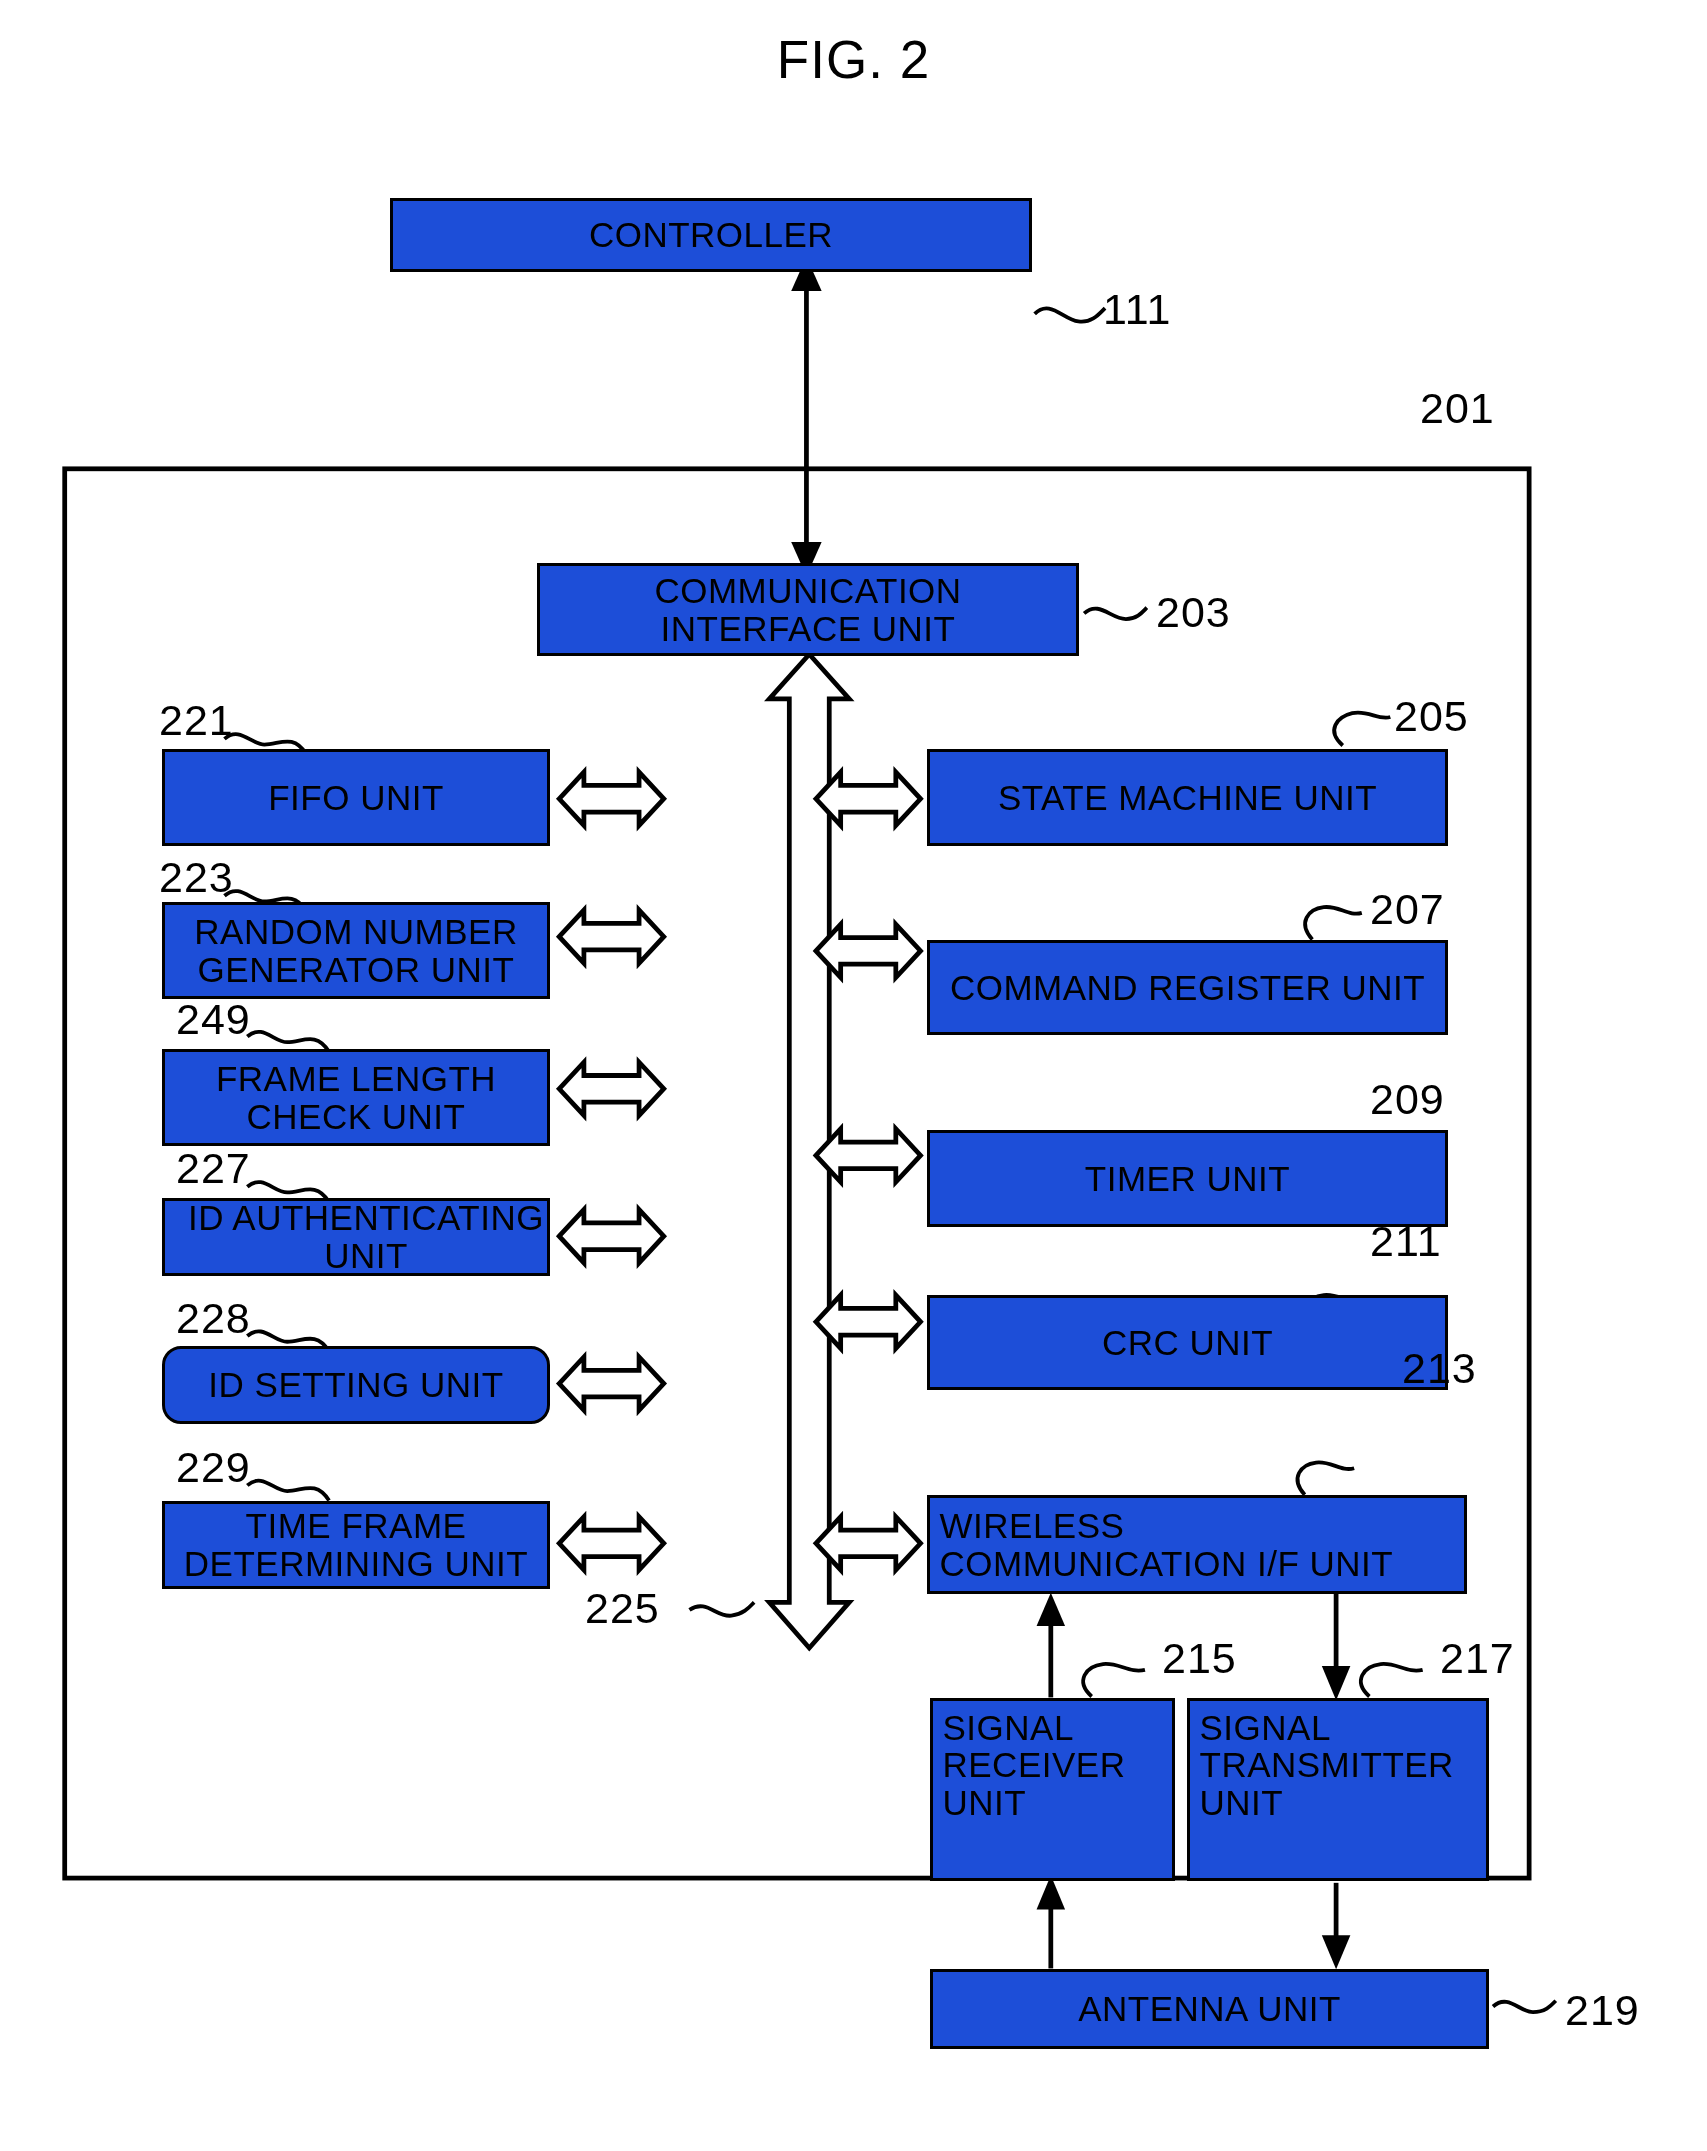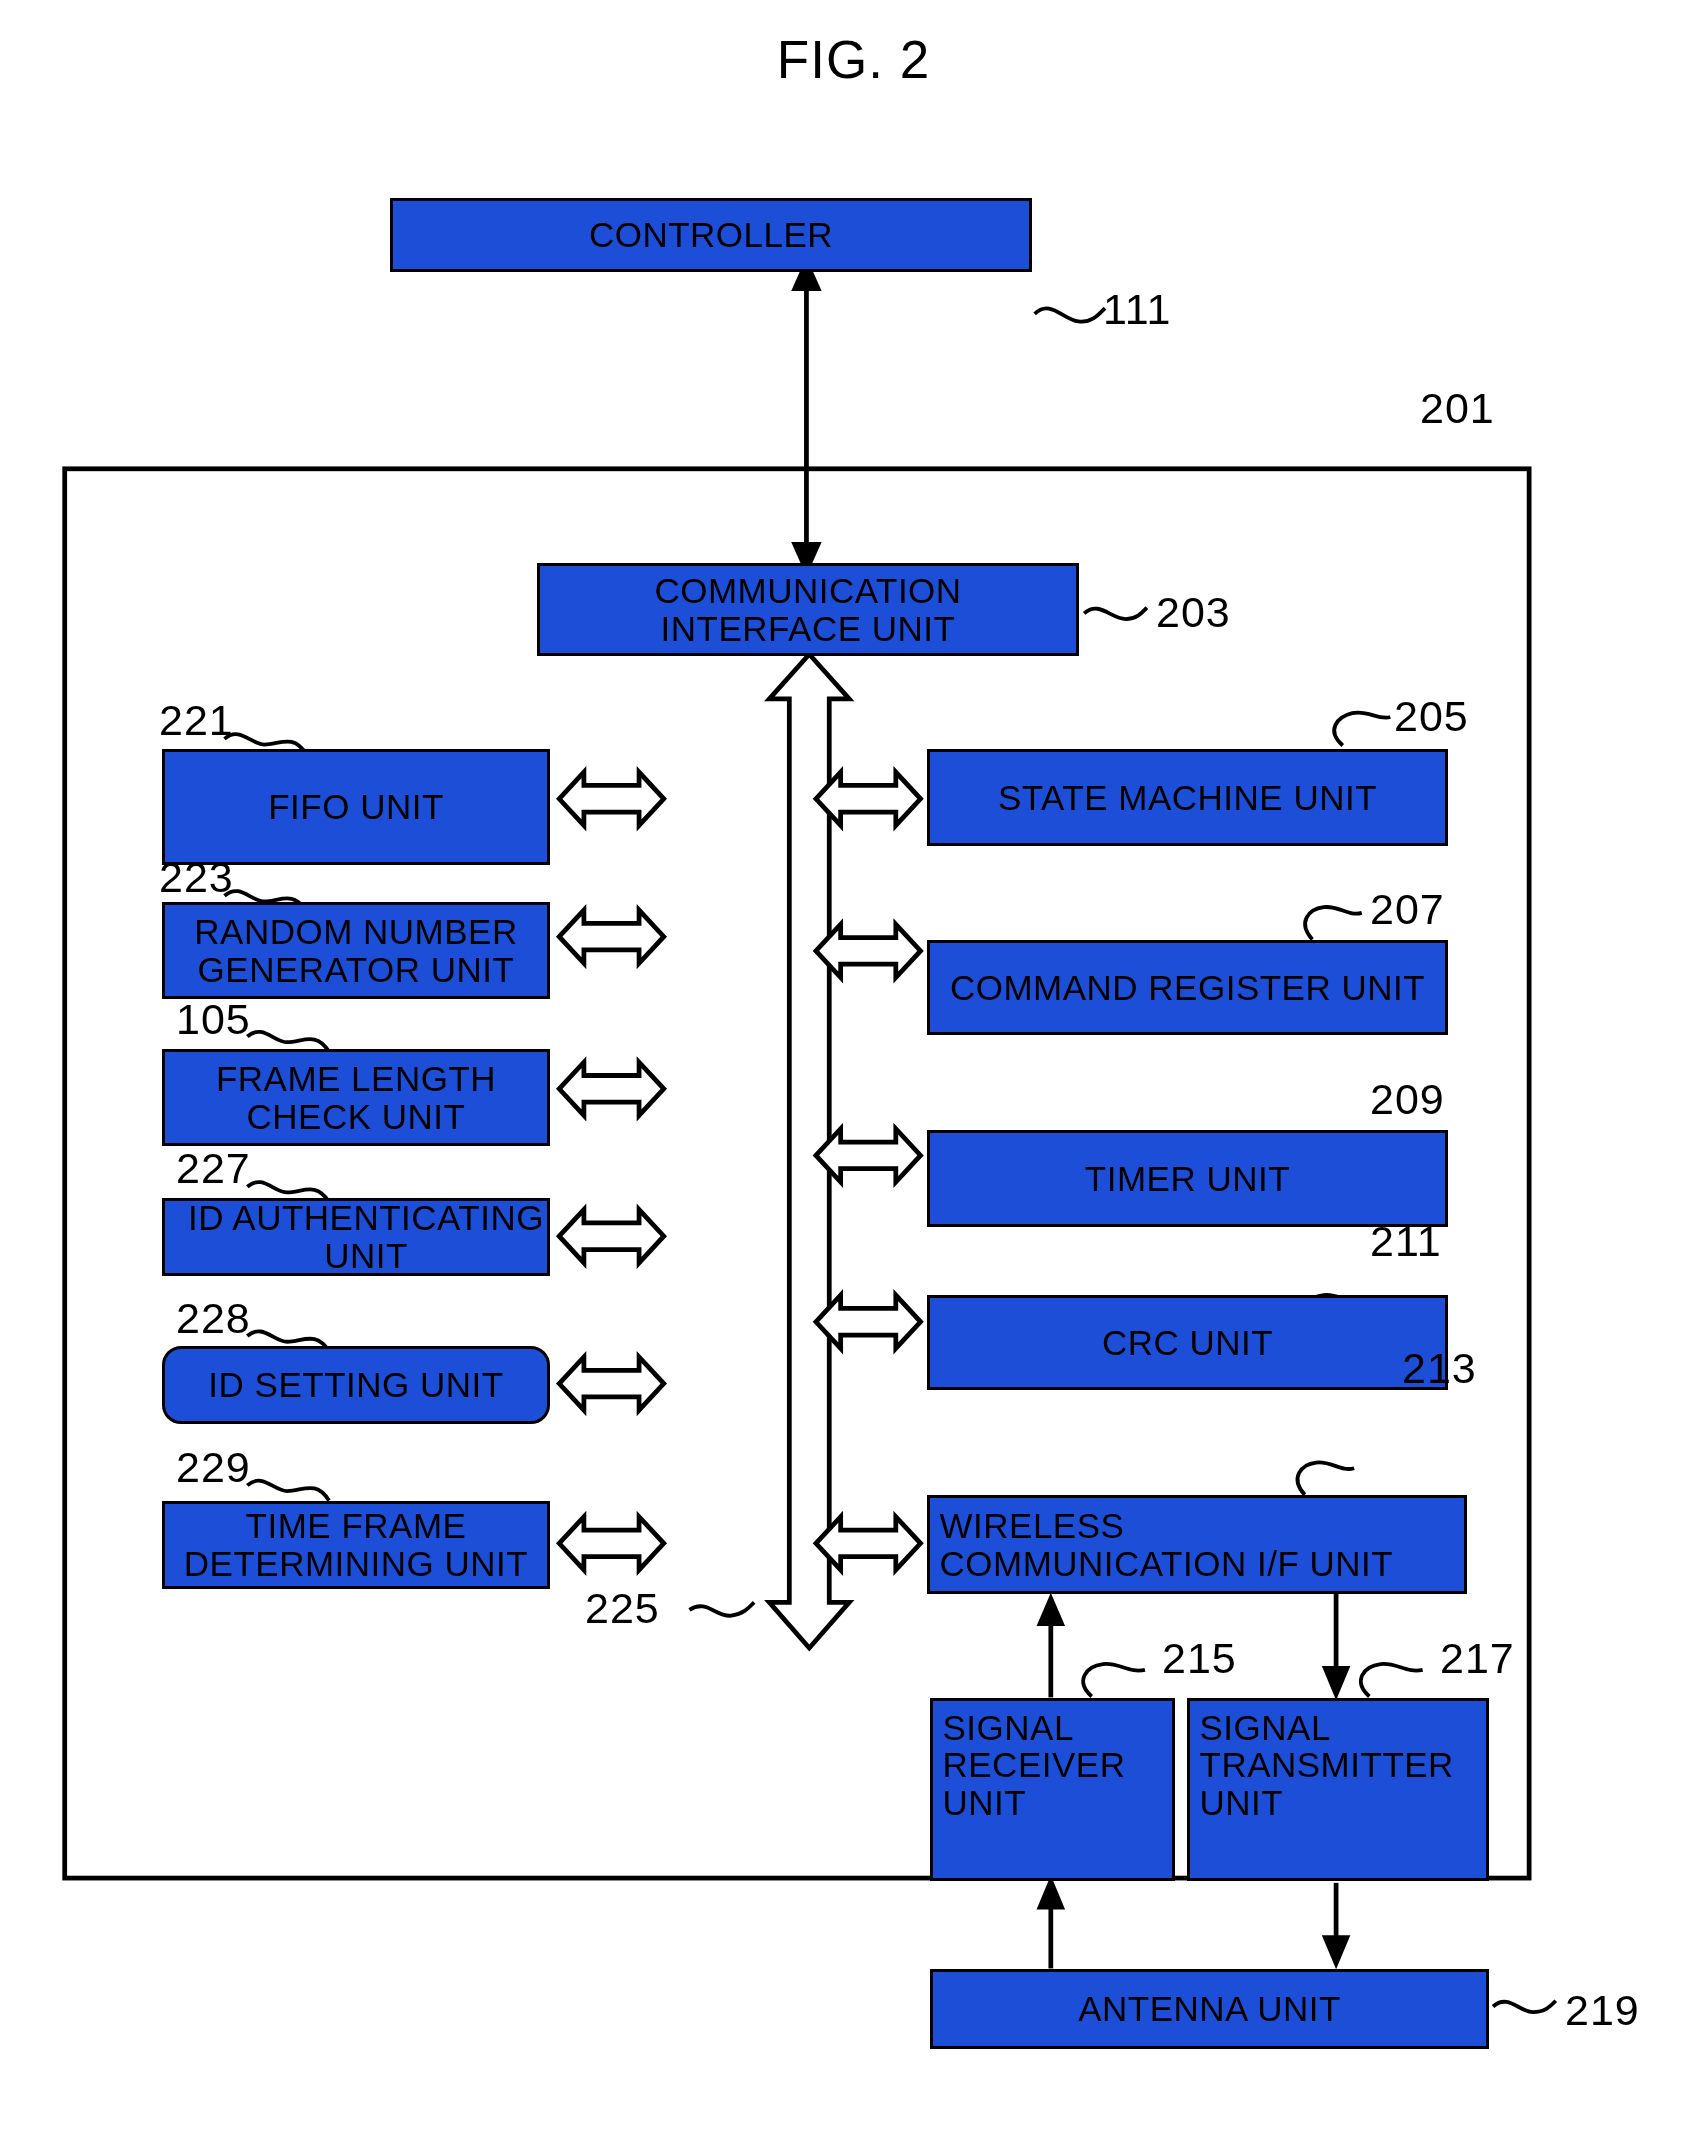--- a/index.html
+++ b/index.html
@@ -130,34 +130,34 @@
 
   <div class="ref" style="left:1420px;top:384px;">201</div>
 
   <div class="box" style="left:537px;top:563px;width:542px;height:93px;">
     <span class="t">COMMUNICATION<br>INTERFACE UNIT</span>
   </div>
   <div class="ref" style="left:1156px;top:588px;">203</div>
 
   <div class="ref" style="left:585px;top:1584px;">225</div>
 
-  <div class="box" style="left:162px;top:749px;width:388px;height:116px;">
+  <div class="box" style="left:162px;top:749px;width:388px;height:97px;">
     <span class="t">FIFO UNIT</span>
   </div>
   <div class="ref" style="left:159px;top:696px;">221</div>
 
   <div class="box" style="left:162px;top:902px;width:388px;height:97px;">
     <span class="t">RANDOM NUMBER<br>GENERATOR UNIT</span>
   </div>
   <div class="ref" style="left:159px;top:853px;">223</div>
 
   <div class="box" style="left:162px;top:1049px;width:388px;height:97px;">
     <span class="t">FRAME LENGTH<br>CHECK UNIT</span>
   </div>
-  <div class="ref" style="left:176px;top:995px;">105</div>
+  <div class="ref" style="left:176px;top:995px;">249</div>
 
   <div class="box" style="left:162px;top:1198px;width:388px;height:78px;padding-left:20px;">
     <span class="t">ID AUTHENTICATING UNIT</span>
   </div>
   <div class="ref" style="left:176px;top:1144px;">227</div>
 
   <div class="box" style="left:162px;top:1346px;width:388px;height:78px;border-radius:19px;">
     <span class="t">ID SETTING UNIT</span>
   </div>
   <div class="ref" style="left:176px;top:1294px;">228</div>

